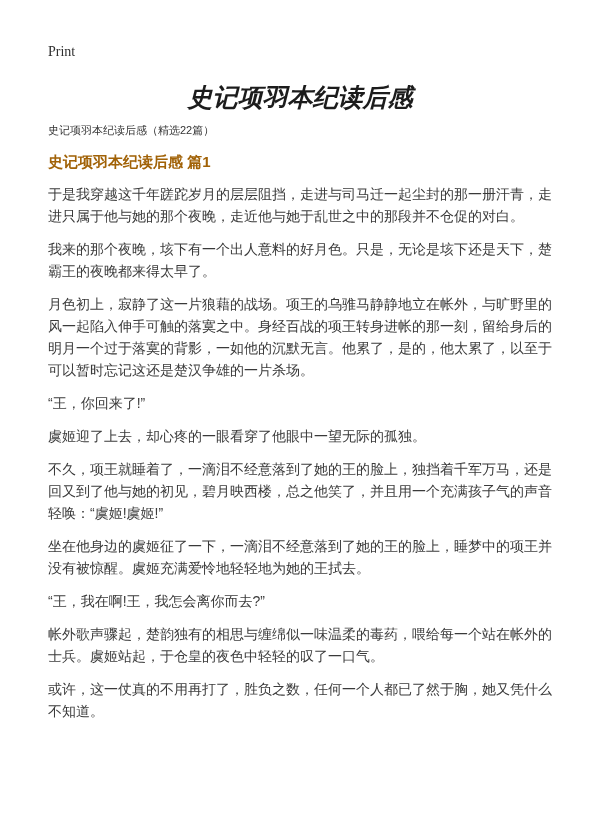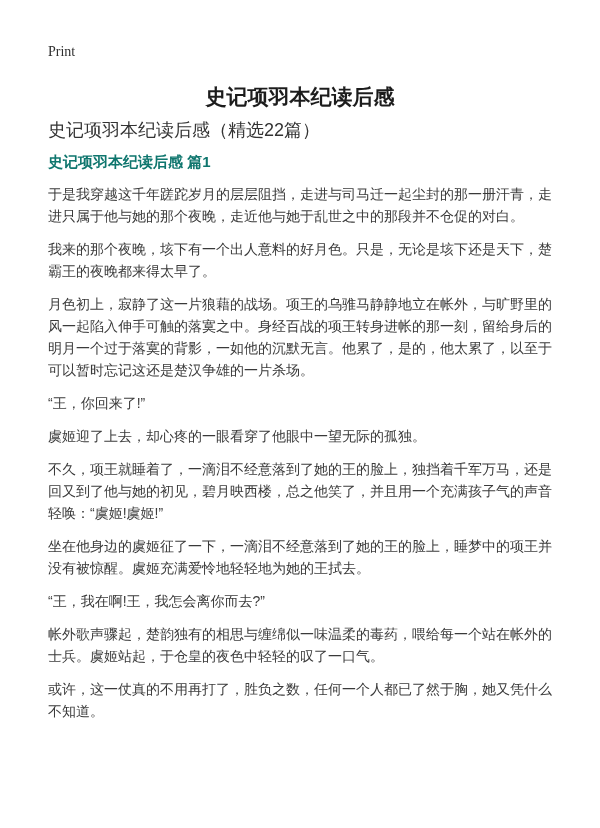--- a/index.html
+++ b/index.html
@@ -23,38 +23,39 @@
     font-family: "Liberation Serif", serif;
     font-size: 14px;
     line-height: 16px;
     color: #303030;
     cursor: pointer;
     text-decoration: none;
   }
   .doc-title {
     margin-top: 25px;
     text-align: center;
-    font-size: 21px;
+    font-size: 25px;
     line-height: 24px;
     font-weight: bold;
     color: #1c1c1c;
     font-family: "Liberation Sans", sans-serif;
+    font-style: italic;
   }
   .doc-subtitle {
     margin-top: 11px;
-    font-size: 18px;
+    font-size: 11px;
     line-height: 20px;
     color: #333333;
   }
   .section-heading {
     margin-top: 12px;
     font-size: 15px;
     line-height: 20px;
     font-weight: bold;
-    color: #0f766e;
+    color: #a16207;
   }
   .article p {
     margin-top: 11px;
     font-size: 14px;
     line-height: 22px;
     color: #3a3a3a;
     word-break: break-all;
   }
 </style>
 </head>

